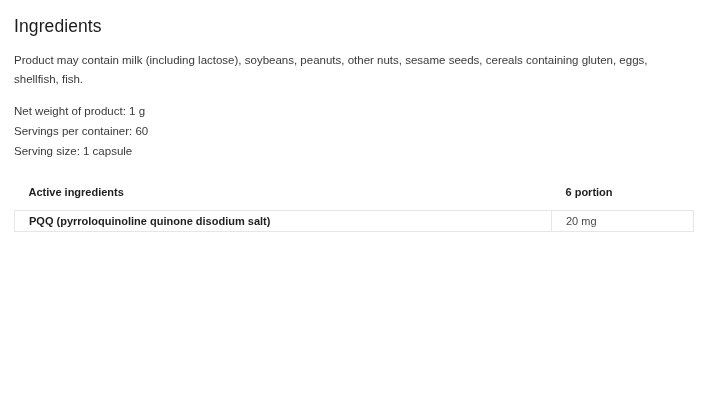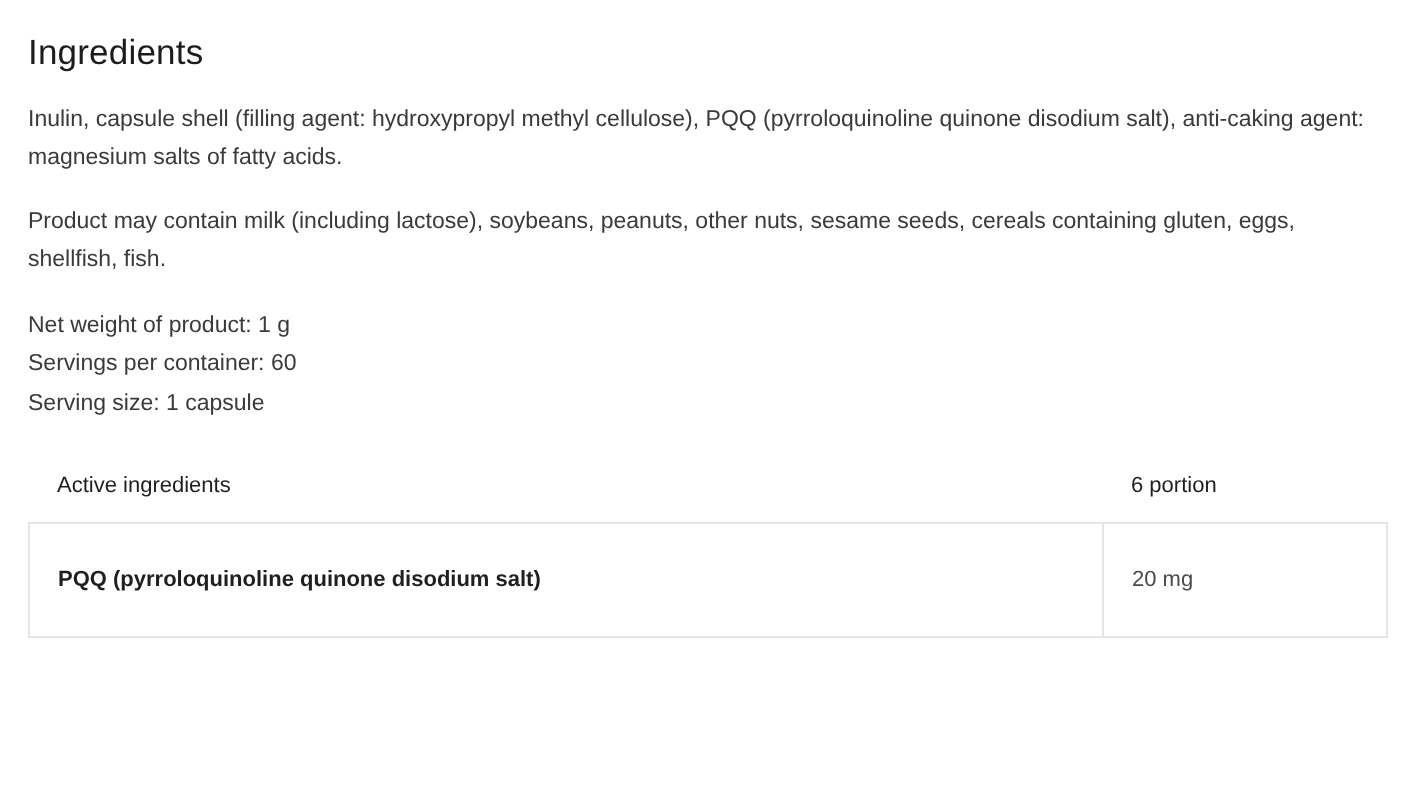--- a/index.html
+++ b/index.html
@@ -46,53 +46,52 @@
     color: #3a3a3a;
   }
   table.ingredients-table {
     width: 100%;
     border-collapse: collapse;
     margin-top: 6px;
   }
   table.ingredients-table th {
     text-align: left;
     font-size: 11px;
-    font-weight: normal;
+    font-weight: bold;
     color: #1f1f1f;
     padding: 6px 14px 12px 14px;
     border: none;
   }
   table.ingredients-table th.col-value,
   table.ingredients-table td.col-value {
     width: 142px;
   }
   table.ingredients-table td {
     font-size: 11px;
     color: #2f2f2f;
-    padding: 22px 14px;
+    padding: 4px 14px;
     border: 1px solid #e6e6e6;
     vertical-align: middle;
   }
   table.ingredients-table td.col-name {
     font-weight: bold;
     color: #1f1f1f;
   }
   table.ingredients-table td.col-value {
     color: #4a4a4a;
     font-weight: normal;
   }
 </style>
 </head>
 <body>
 
 <div class="page">
 
   <h2 class="section-title">Ingredients</h2>
 
-  <p class="body-text">Inulin, capsule shell (filling agent: hydroxypropyl methyl cellulose), PQQ (pyrroloquinoline quinone disodium salt), anti-caking agent: magnesium salts of fatty acids.</p>
 
   <p class="body-text">Product may contain milk (including lactose), soybeans, peanuts, other nuts, sesame seeds, cereals containing gluten, eggs, shellfish, fish.</p>
 
 
   <ul class="facts">
     <li>Net weight of product: 1 g</li>
     <li>Servings per container: 60</li>
     <li>Serving size: 1 capsule</li>
   </ul>
 

